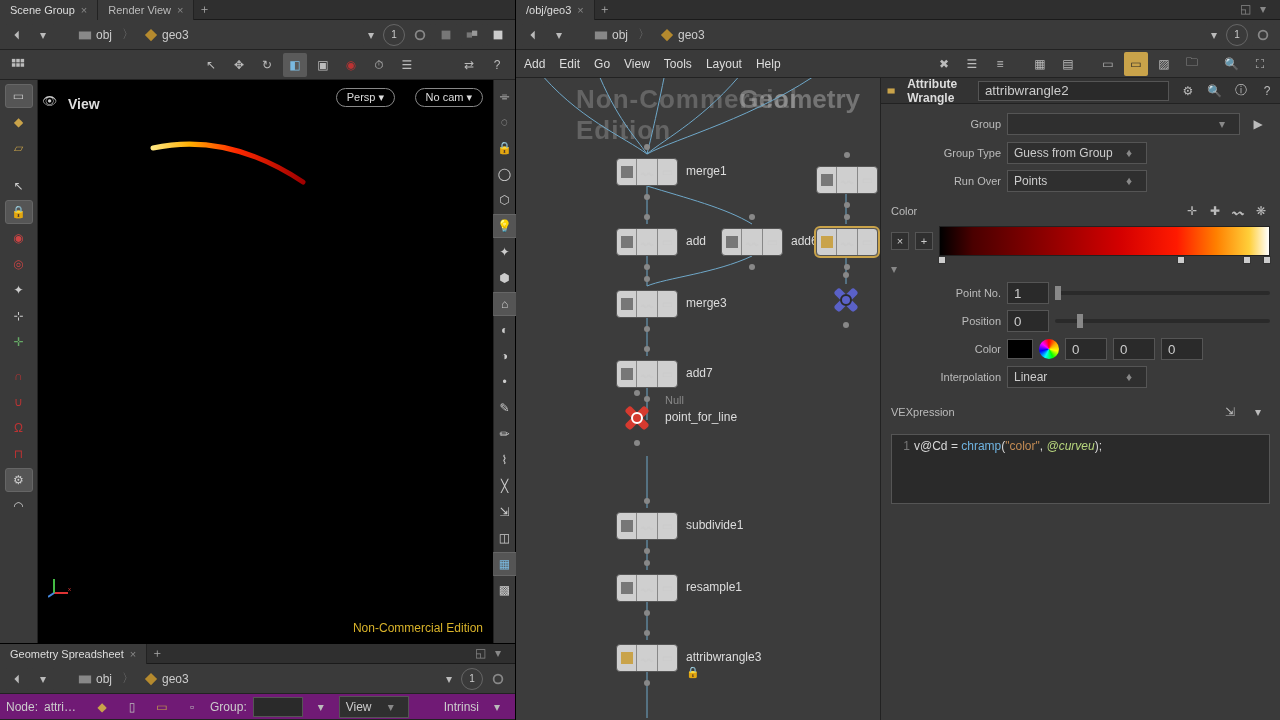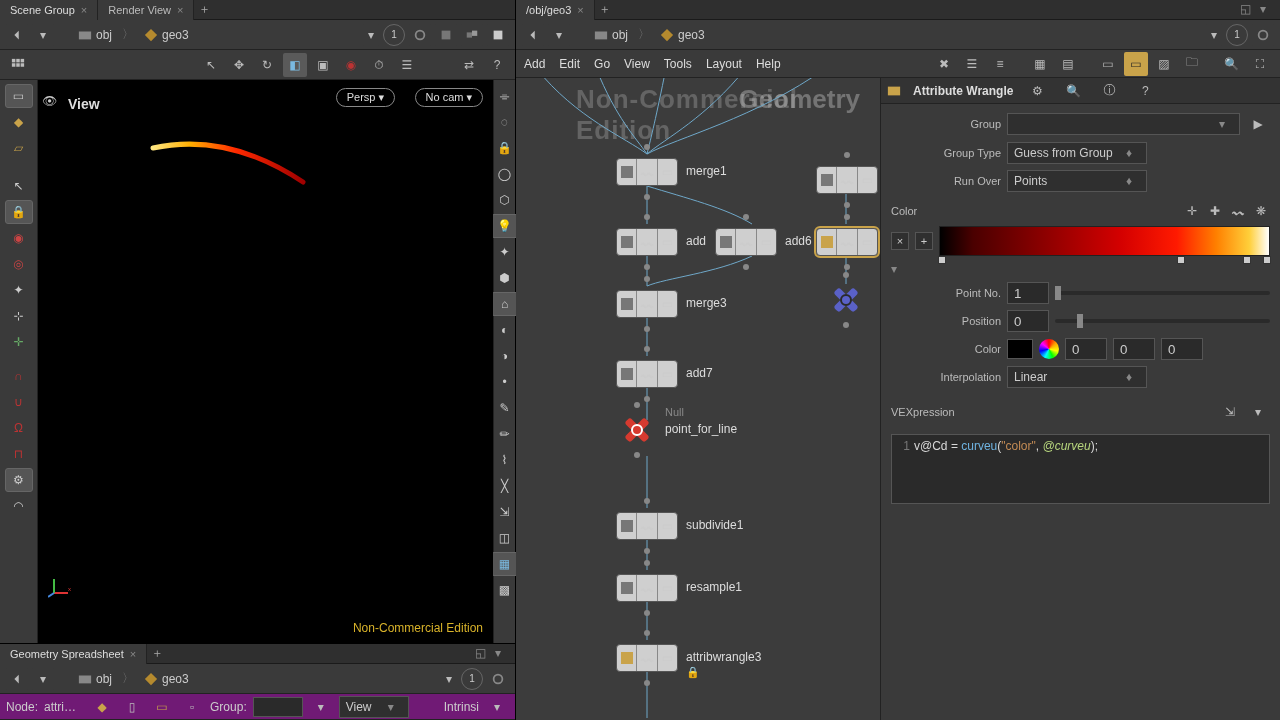--- a/index.html
+++ b/index.html
@@ -437,21 +437,21 @@
                   <svg width="12" height="12">
                     <rect width="12" height="12" fill="#777"></rect>
                   </svg>
                 </div>
                 <div class="seg">〰</div>
                 <div class="seg">▭</div>
               </div>
               <div class="dot bot"></div>
               <div class="label">add</div>
             </div>
-            <div class="node" style="left: 199px; top: 150px;">
+            <div class="node" style="left: 205px; top: 150px;">
               <div class="dot top"></div>
               <div class="body">
                 <div class="seg">
                   <svg width="12" height="12">
                     <rect width="12" height="12" fill="#777"></rect>
                   </svg>
                 </div>
                 <div class="seg">〰</div>
                 <div class="seg">▭</div>
               </div>
@@ -479,21 +479,21 @@
                   <svg width="12" height="12">
                     <rect width="12" height="12" fill="#777"></rect>
                   </svg>
                 </div>
                 <div class="seg">〰</div>
                 <div class="seg">▭</div>
               </div>
               <div class="dot bot"></div>
               <div class="label">add7</div>
             </div>
-            <div class="node null-node" style="left: 107px; top: 338px;">
+            <div class="node null-node" style="left: 107px; top: 326px;">
               <div class="dot top"></div>
               <div class="shape"></div>
               <div class="ring"></div>
               <div class="dot bot"></div>
               <div style="position: absolute; left: 42px; top: -10px; font-size: 11px; color: rgb(136, 136, 136);">Null</div>
               <div style="position: absolute; left: 42px; top: 6px; font-size: 12px; color: rgb(221, 221, 221); white-space: nowrap;">point_for_line</div>
             </div>
             <div class="node" style="left: 100px; top: 434px;">
               <div class="dot top"></div>
               <div class="body">
@@ -571,20 +571,21 @@
             </div>
           </div>
       </div>
 
       <div class="param-pane">
         <div class="param-head">
           <svg class="icon14" viewBox="0 0 16 16">
               <rect x="1" y="3" width="14" height="10" fill="#c9a34a"></rect>
             </svg>
           <span class="type">Attribute Wrangle</span>
+          <input value="attribwrangle2" style="">
           <div class="tbtn">⚙</div>
           <div class="tbtn">🔍</div>
           <div class="tbtn">ⓘ</div>
           <div class="tbtn">?</div>
         </div>
         <div class="param-body">
           <div class="prow">
             <div class="plabel">Group</div>
             <div class="pselect">
                 <span></span>
@@ -661,19 +662,19 @@
 
           <div class="vex-head">
             <div class="vlabel">VEXpression</div>
             <div class="vicons">
               <div class="tbtn">⇲</div>
               <div class="tbtn">▾</div>
             </div>
           </div>
           <div class="vex">
             <div class="gutter">1</div>
-            <div class="code"><span class="tok-var">v@Cd</span> <span class="tok-op">=</span> <span class="tok-fn">curveu</span><span class="tok-punc">(</span><span class="tok-str">"color"</span><span class="tok-punc">, </span><span class="tok-attr">@curveu</span><span class="tok-punc">);</span></div>
+            <div class="code"><span class="tok-var">v@Cd</span> <span class="tok-op">=</span> <span class="tok-fn">chramp</span><span class="tok-punc">(</span><span class="tok-str">"color"</span><span class="tok-punc">, </span><span class="tok-attr">@curveu</span><span class="tok-punc">);</span></div>
           </div>
         </div>
       </div>
     </div>
   </div>
 </div>
 
 </body></html>

